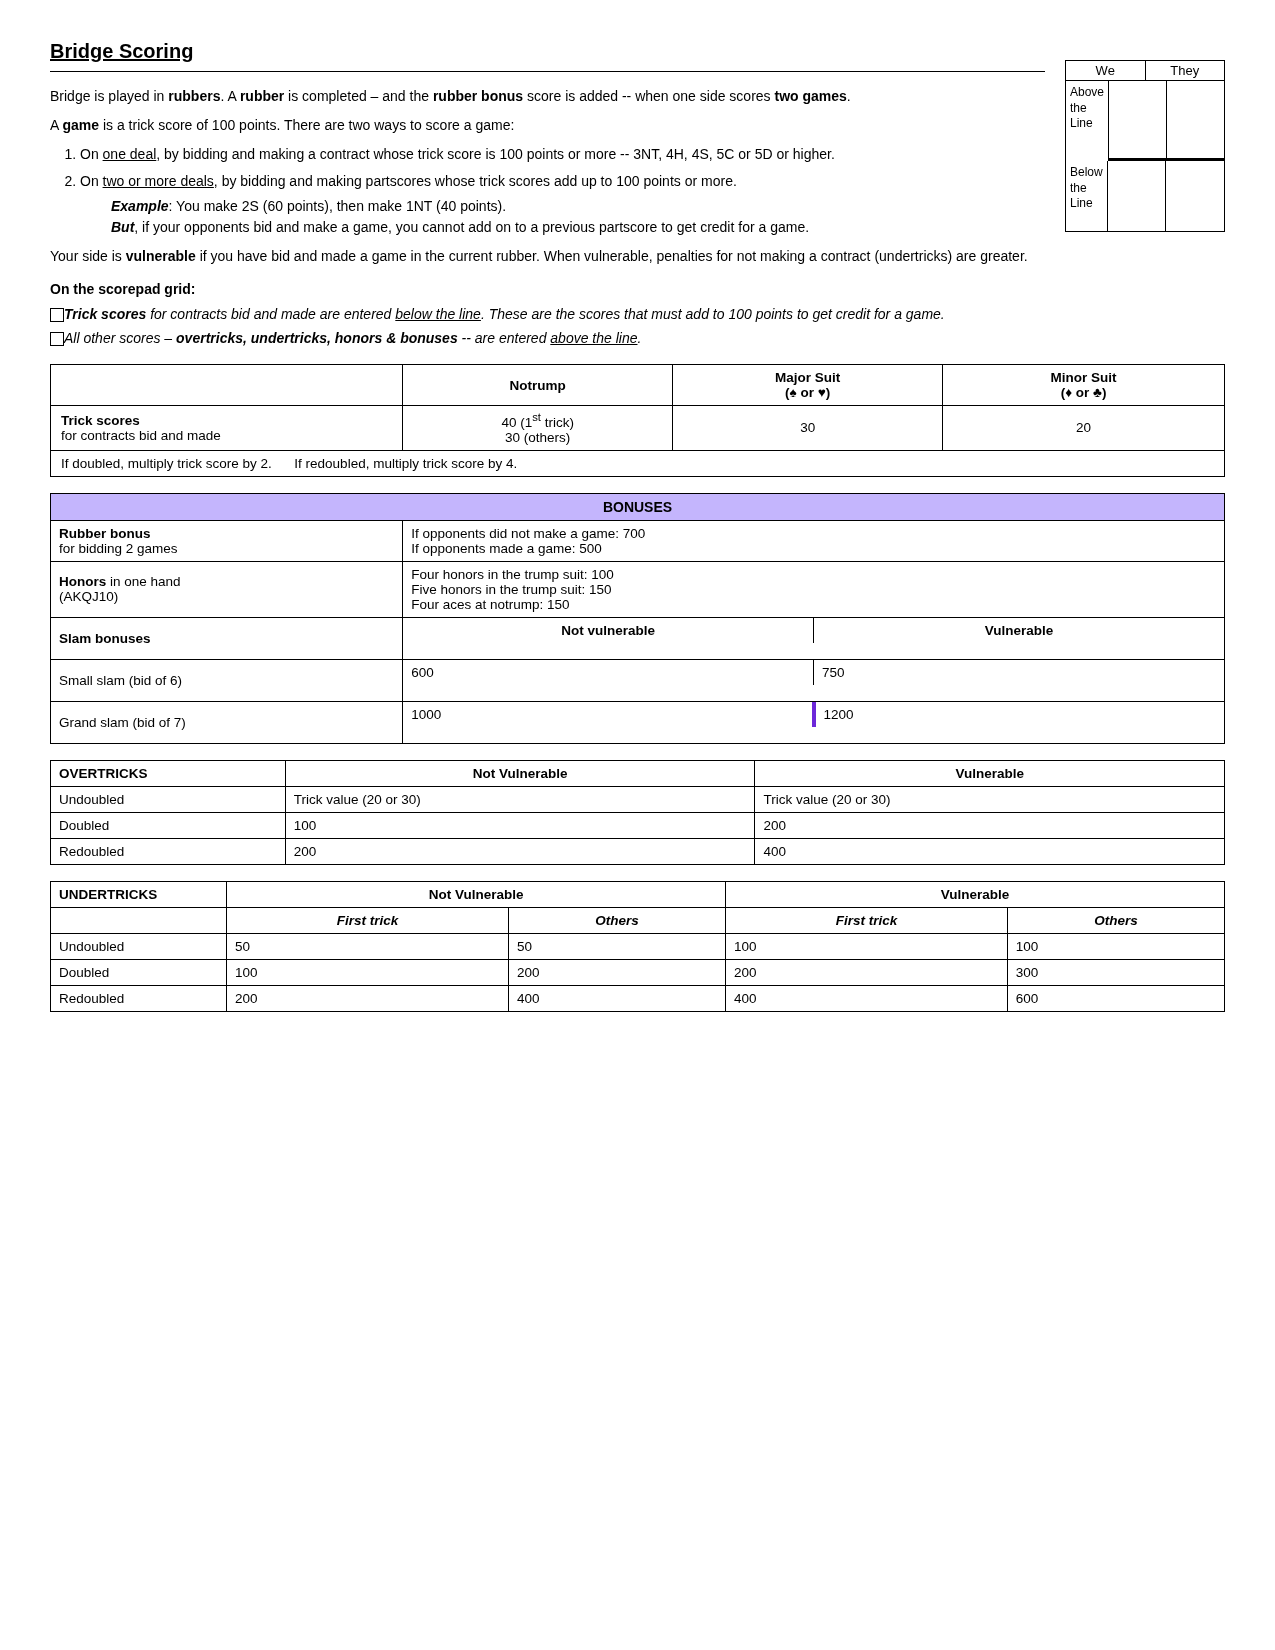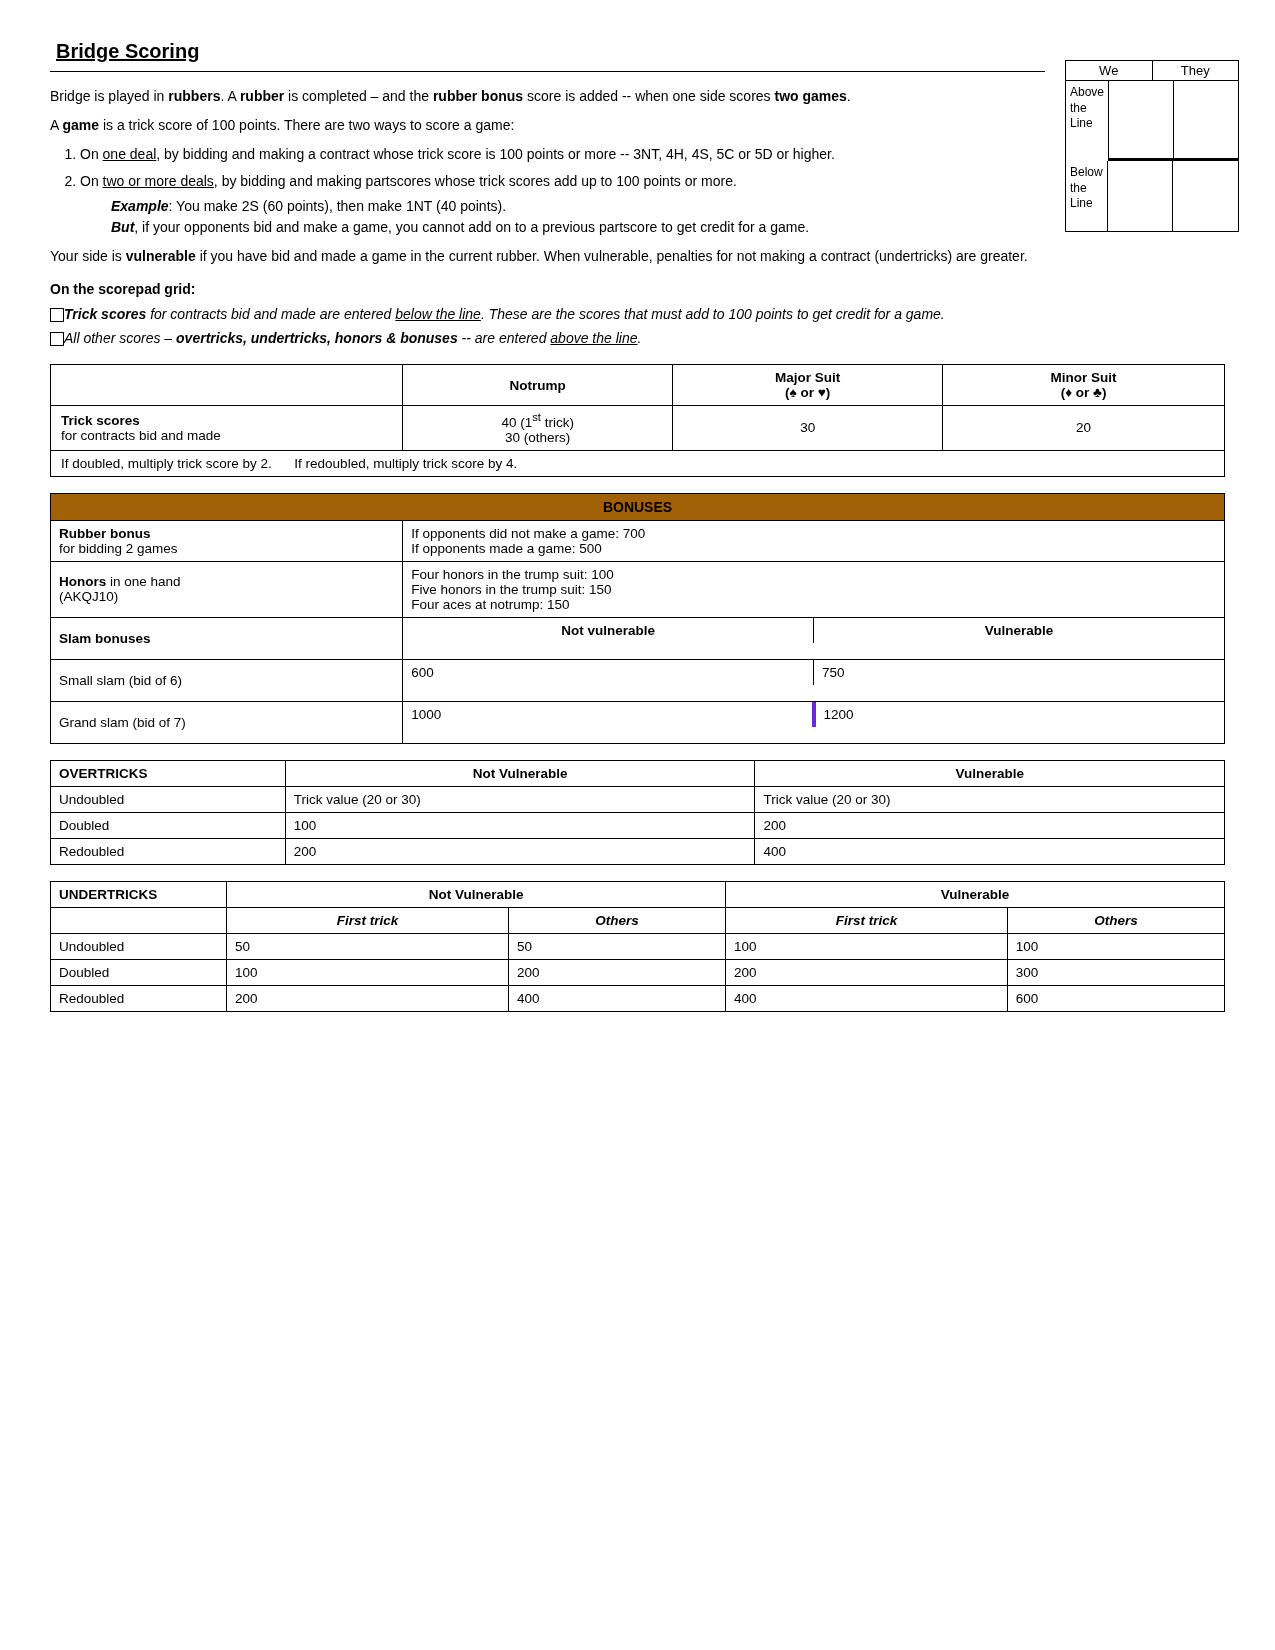--- a/index.html
+++ b/index.html
@@ -10,41 +10,40 @@
       color: black;
       width: 1275px;
       min-height: 1650px;
       padding: 40px 50px;
     }
     h1 {
       font-size: 20px;
       font-weight: bold;
       text-decoration: underline;
       margin-bottom: 8px;
-      margin-left: 6px;
     }
     .divider {
       border: none;
       border-top: 1px solid black;
       margin-bottom: 14px;
     }
     .right-scorepad {
       width: 160px;
       flex-shrink: 0;
     }
     p { margin-bottom: 8px; line-height: 1.5; }
     ol { margin-left: 30px; margin-bottom: 8px; }
     ol li { margin-bottom: 6px; line-height: 1.5; }
     .example-block { margin-left: 31px; margin-top: 4px; }
     .underline { text-decoration: underline; }
 
     
     .scorepad {
       border: 1px solid black;
-      width: 174px;
+      width: 160px;
       margin-top: 10px;
     }
     .scorepad-header {
       display: flex;
       border-bottom: 1px solid black;
     }
     .scorepad-header .we, .scorepad-header .they {
       flex: 1;
       text-align: center;
       padding: 2px 4px;
@@ -97,21 +96,21 @@
     }
     .center { text-align: center; }
 
     
     .trick-table td, .trick-table th {
       padding: 5px 10px;
     }
 
     
     .bonuses-header {
-      background: #a16207;
+      background: #c4b5fd;
       text-align: center;
       font-weight: bold;
       font-size: 14px;
     }
   </style>
 </head>
 <body>
 
 <div style="display:flex; gap:20px; align-items:flex-start;">
   <div style="flex:1;">

